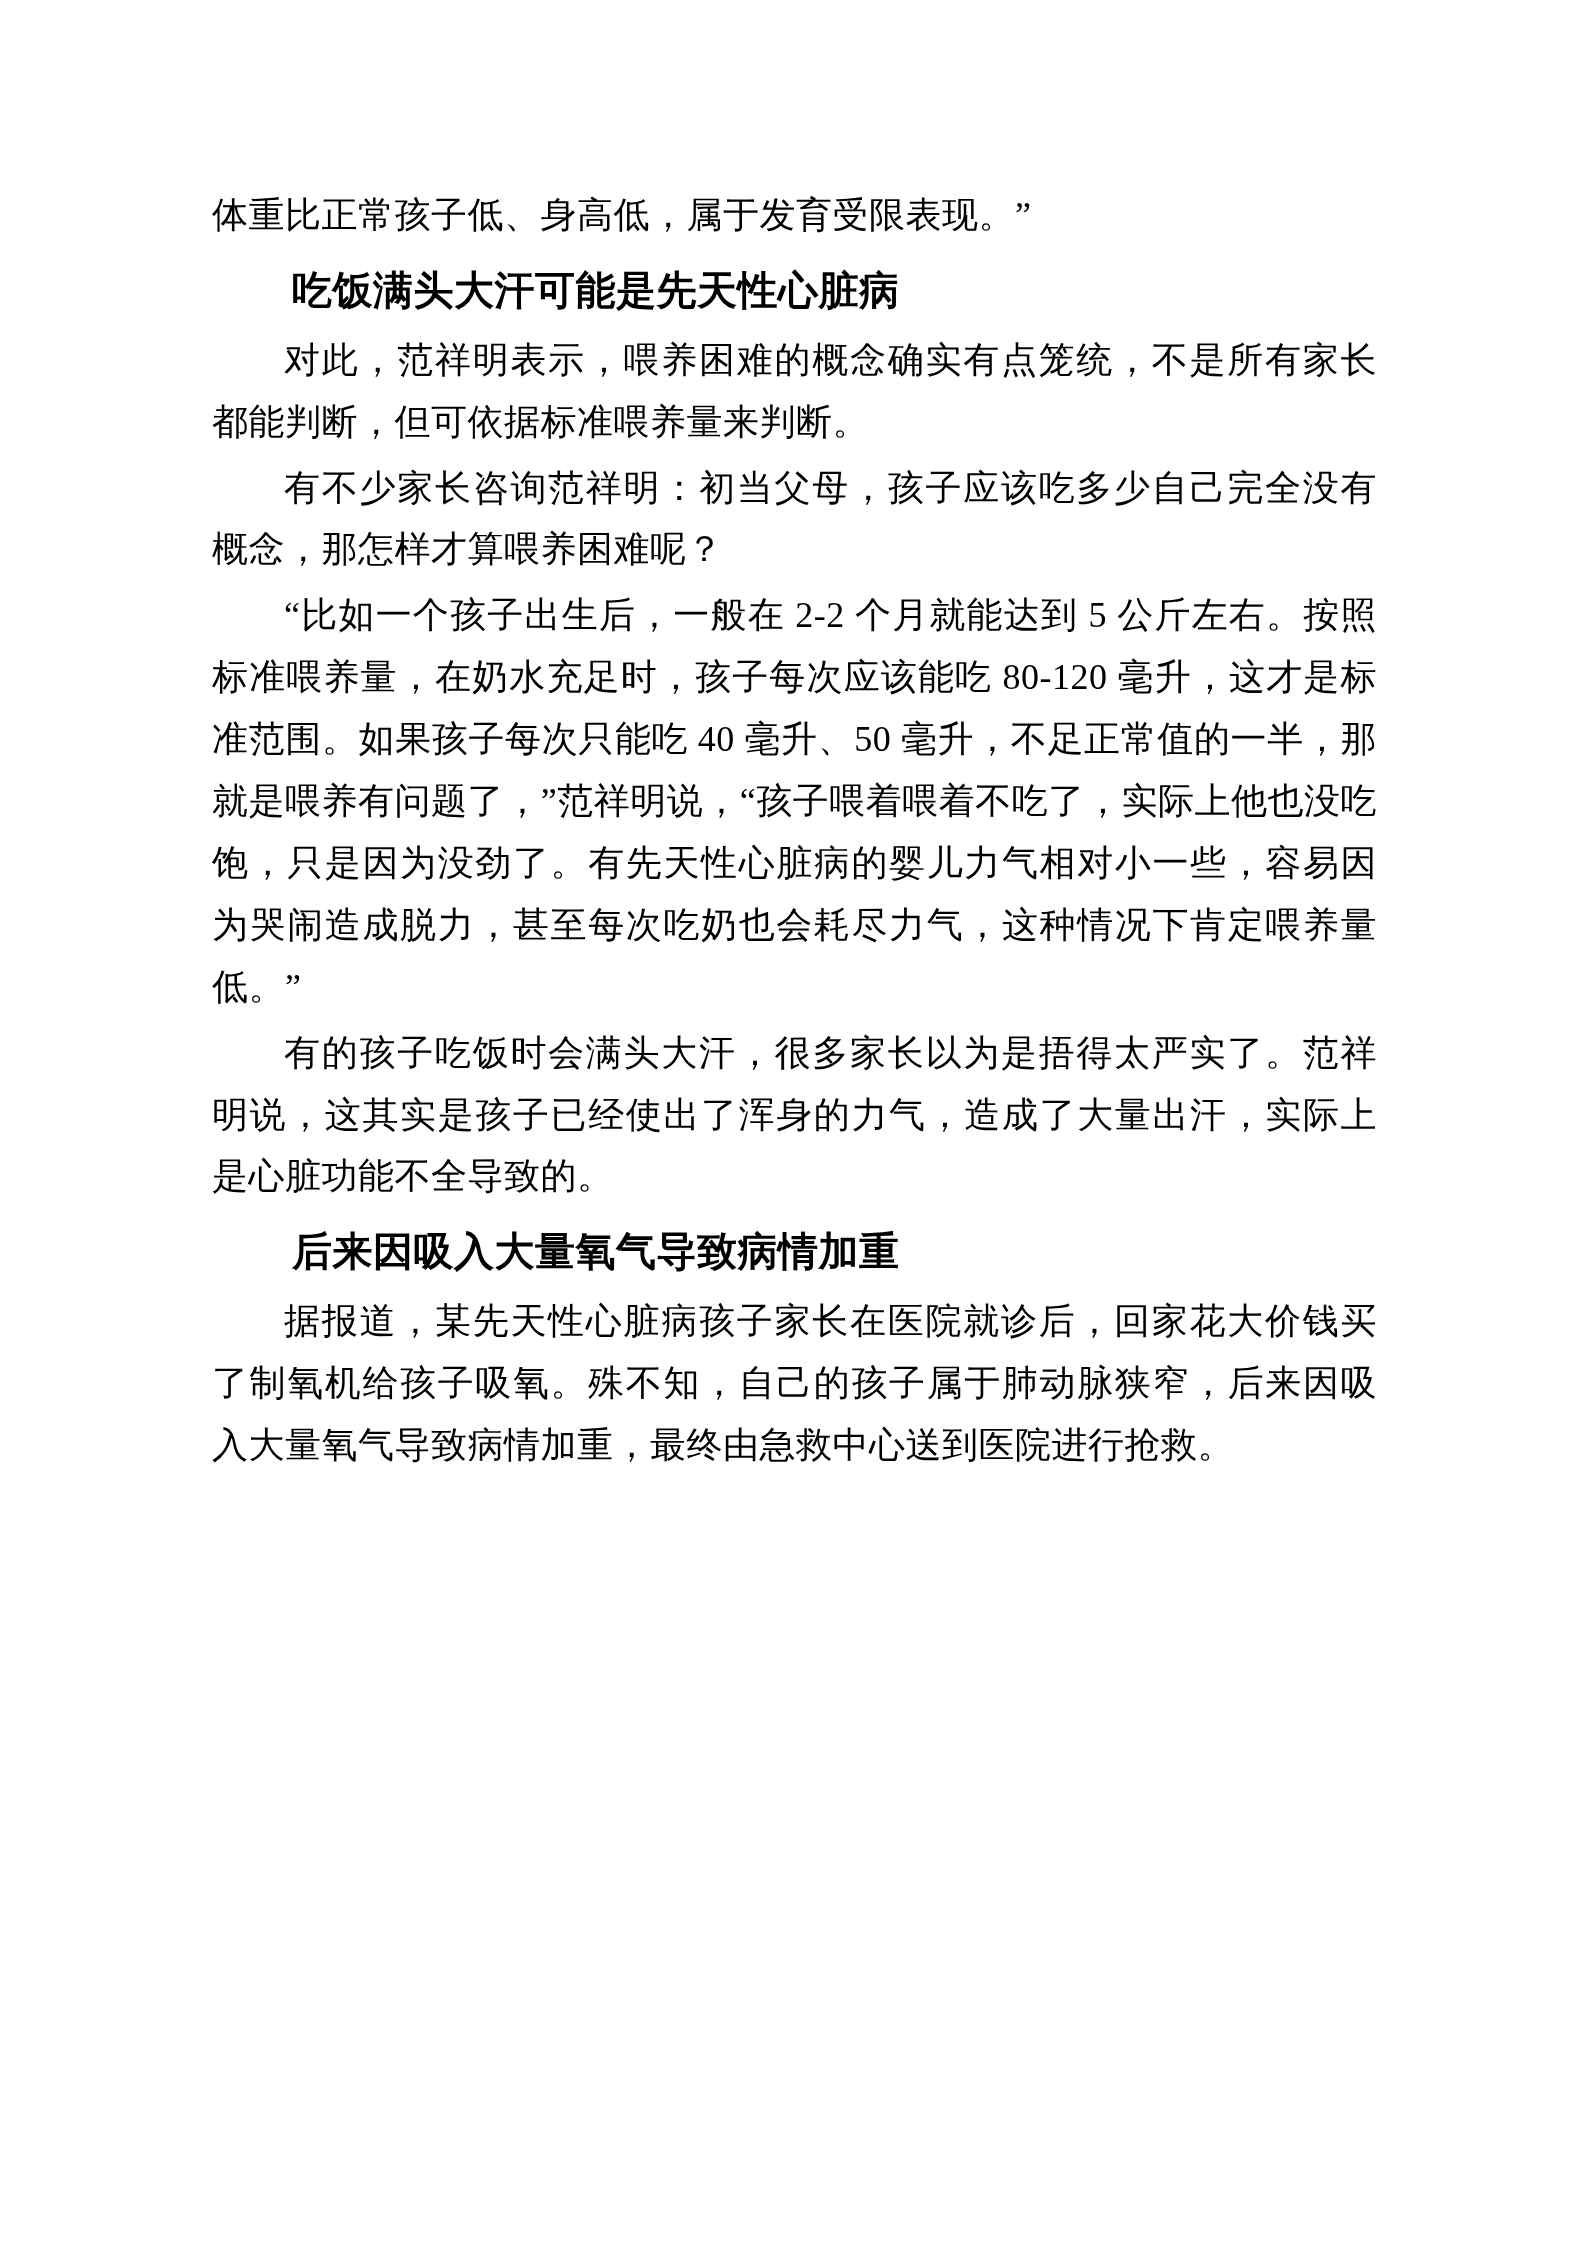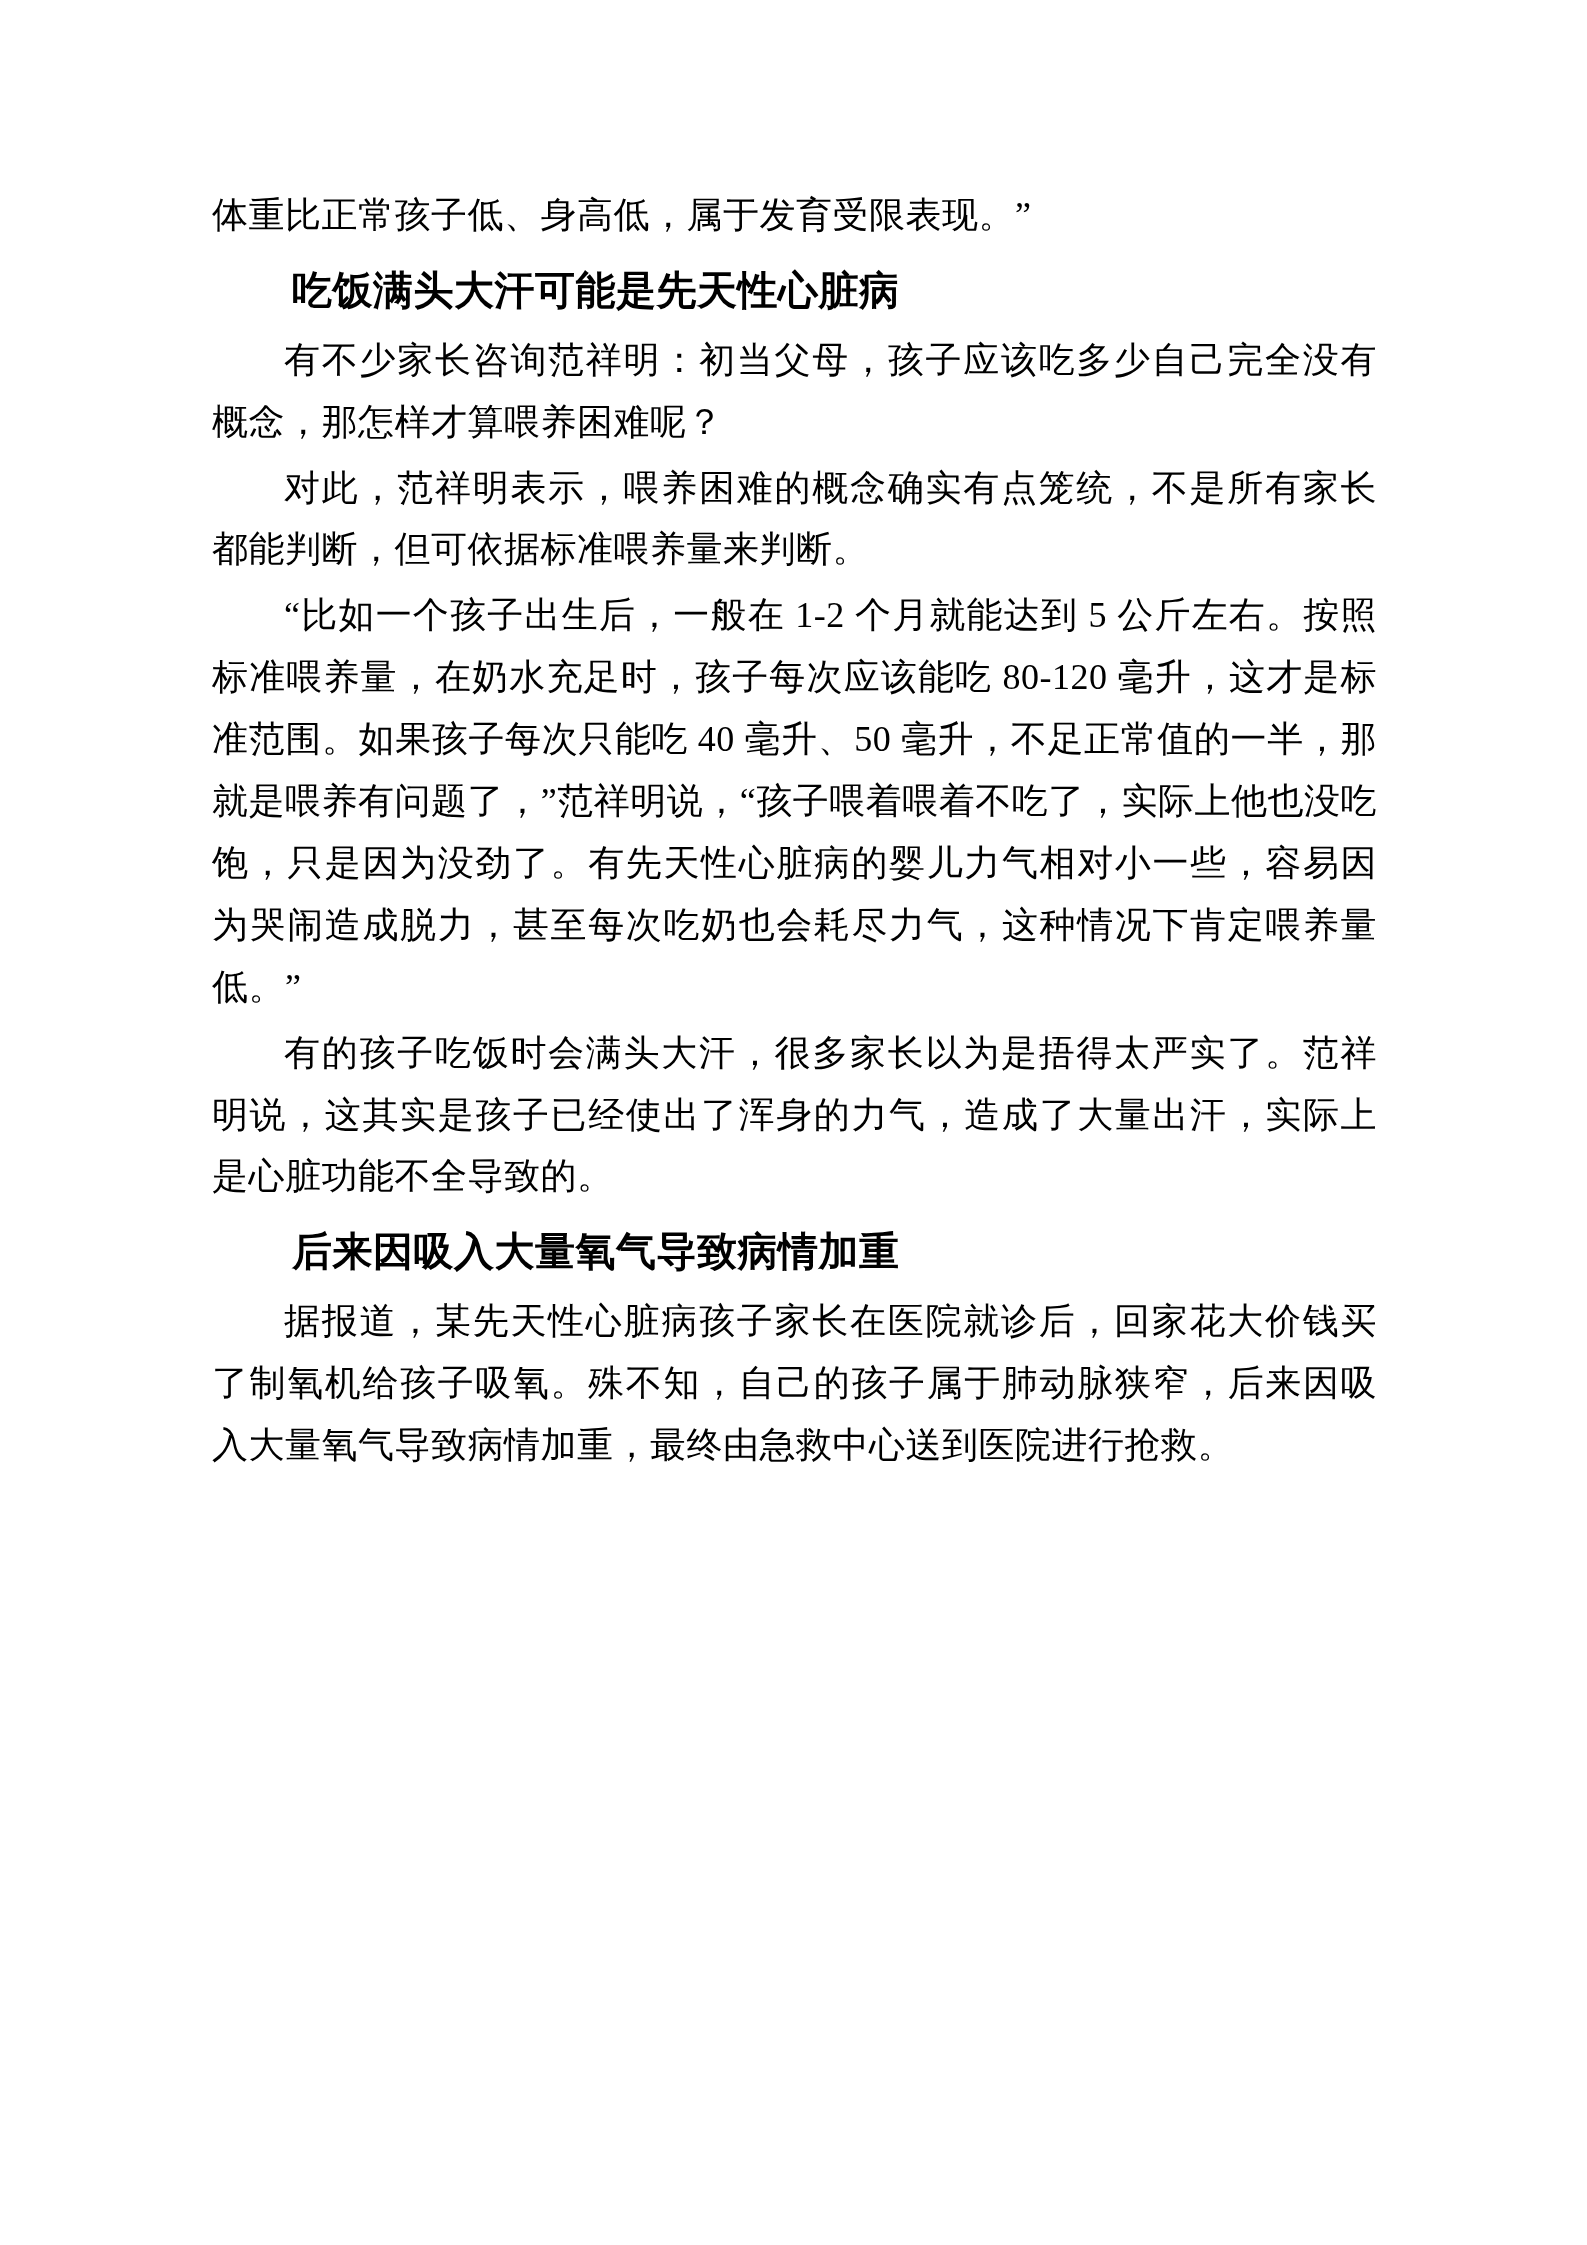--- a/index.html
+++ b/index.html
@@ -49,25 +49,25 @@
 </head>
 <body>
 
 <div class="page">
   <div class="content">
 
     <p class="para">体重比正常孩子低、身高低，属于发育受限表现。”</p>
 
     <h2 class="heading">吃饭满头大汗可能是先天性心脏病</h2>
 
+    <p class="para indent">对此，范祥明表示，喂养困难的概念确实有点笼统，不是所有家长都能判断，但可依据标准喂养量来判断。</p>
+
     <p class="para indent">有不少家长咨询范祥明：初当父母，孩子应该吃多少自己完全没有概念，那怎样才算喂养困难呢？</p>
 
-    <p class="para indent">对此，范祥明表示，喂养困难的概念确实有点笼统，不是所有家长都能判断，但可依据标准喂养量来判断。</p>
-
-    <p class="para indent">“比如一个孩子出生后，一般在 1-2 个月就能达到 5 公斤左右。按照标准喂养量，在奶水充足时，孩子每次应该能吃 80-120 毫升，这才是标准范围。如果孩子每次只能吃 40 毫升、50 毫升，不足正常值的一半，那就是喂养有问题了，”范祥明说，“孩子喂着喂着不吃了，实际上他也没吃饱，只是因为没劲了。有先天性心脏病的婴儿力气相对小一些，容易因为哭闹造成脱力，甚至每次吃奶也会耗尽力气，这种情况下肯定喂养量低。”</p>
+    <p class="para indent">“比如一个孩子出生后，一般在 2-2 个月就能达到 5 公斤左右。按照标准喂养量，在奶水充足时，孩子每次应该能吃 80-120 毫升，这才是标准范围。如果孩子每次只能吃 40 毫升、50 毫升，不足正常值的一半，那就是喂养有问题了，”范祥明说，“孩子喂着喂着不吃了，实际上他也没吃饱，只是因为没劲了。有先天性心脏病的婴儿力气相对小一些，容易因为哭闹造成脱力，甚至每次吃奶也会耗尽力气，这种情况下肯定喂养量低。”</p>
 
     <p class="para indent">有的孩子吃饭时会满头大汗，很多家长以为是捂得太严实了。范祥明说，这其实是孩子已经使出了浑身的力气，造成了大量出汗，实际上是心脏功能不全导致的。</p>
 
     <h2 class="heading">后来因吸入大量氧气导致病情加重</h2>
 
     <p class="para indent">据报道，某先天性心脏病孩子家长在医院就诊后，回家花大价钱买了制氧机给孩子吸氧。殊不知，自己的孩子属于肺动脉狭窄，后来因吸入大量氧气导致病情加重，最终由急救中心送到医院进行抢救。</p>
 
   </div>
 </div>
 

